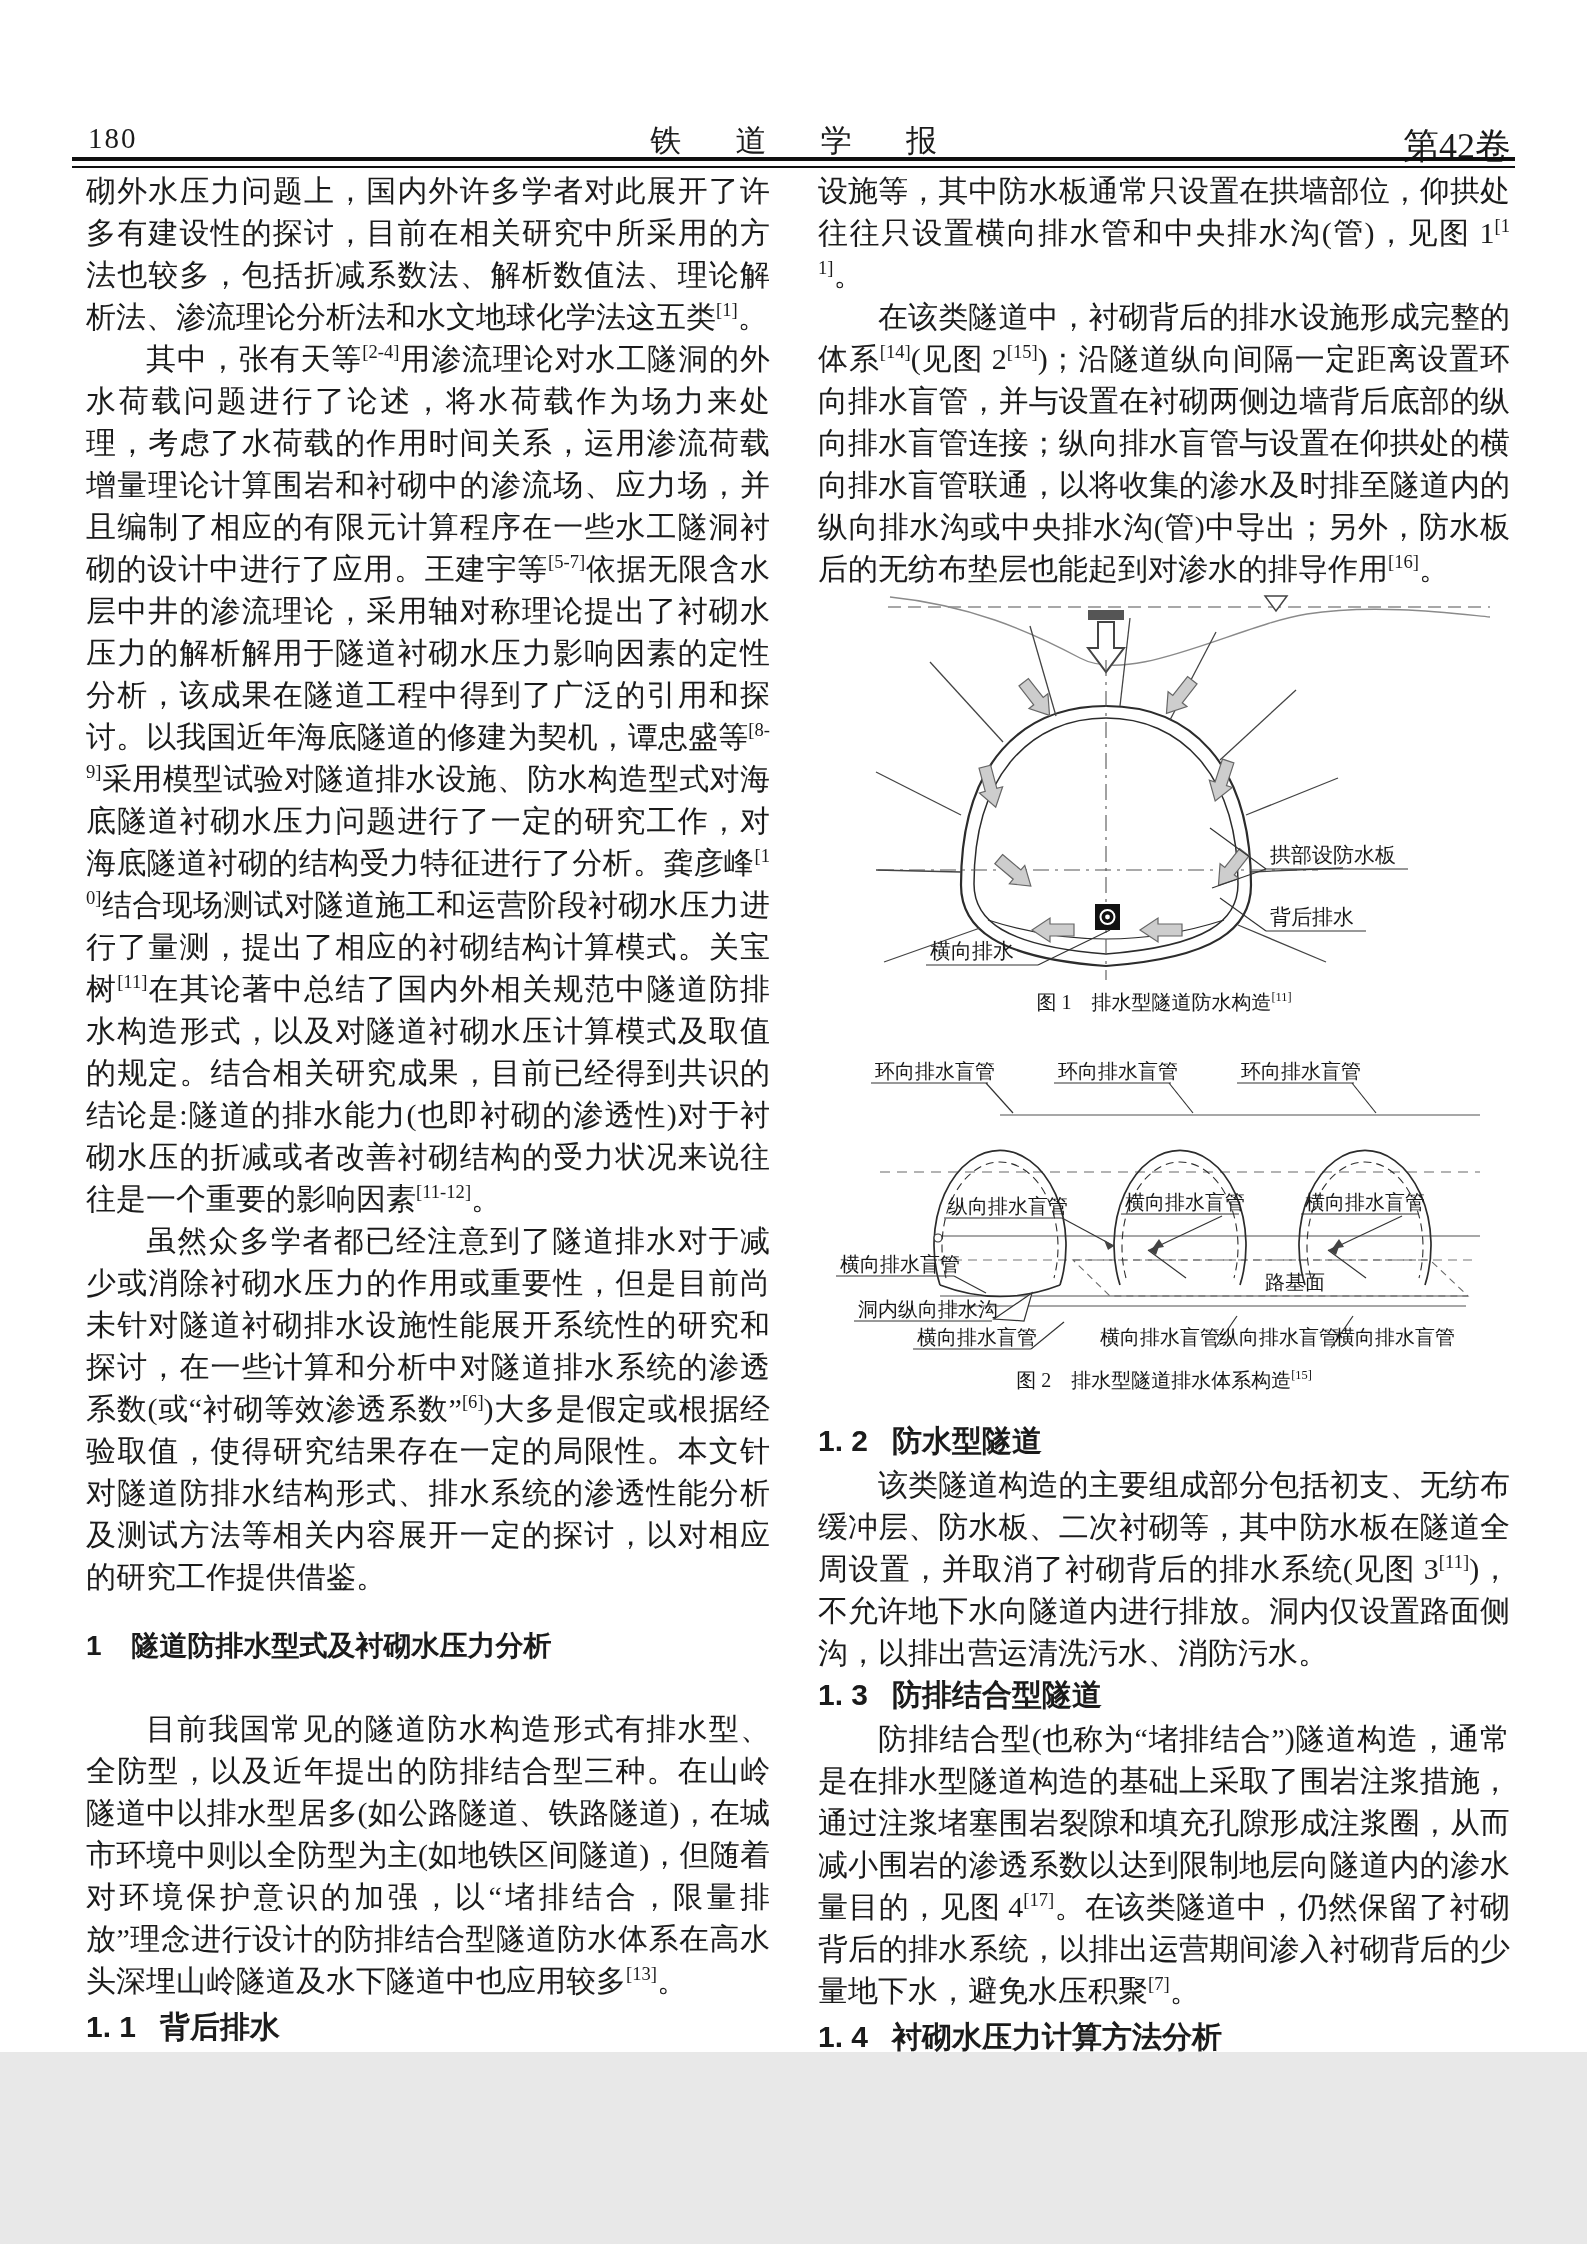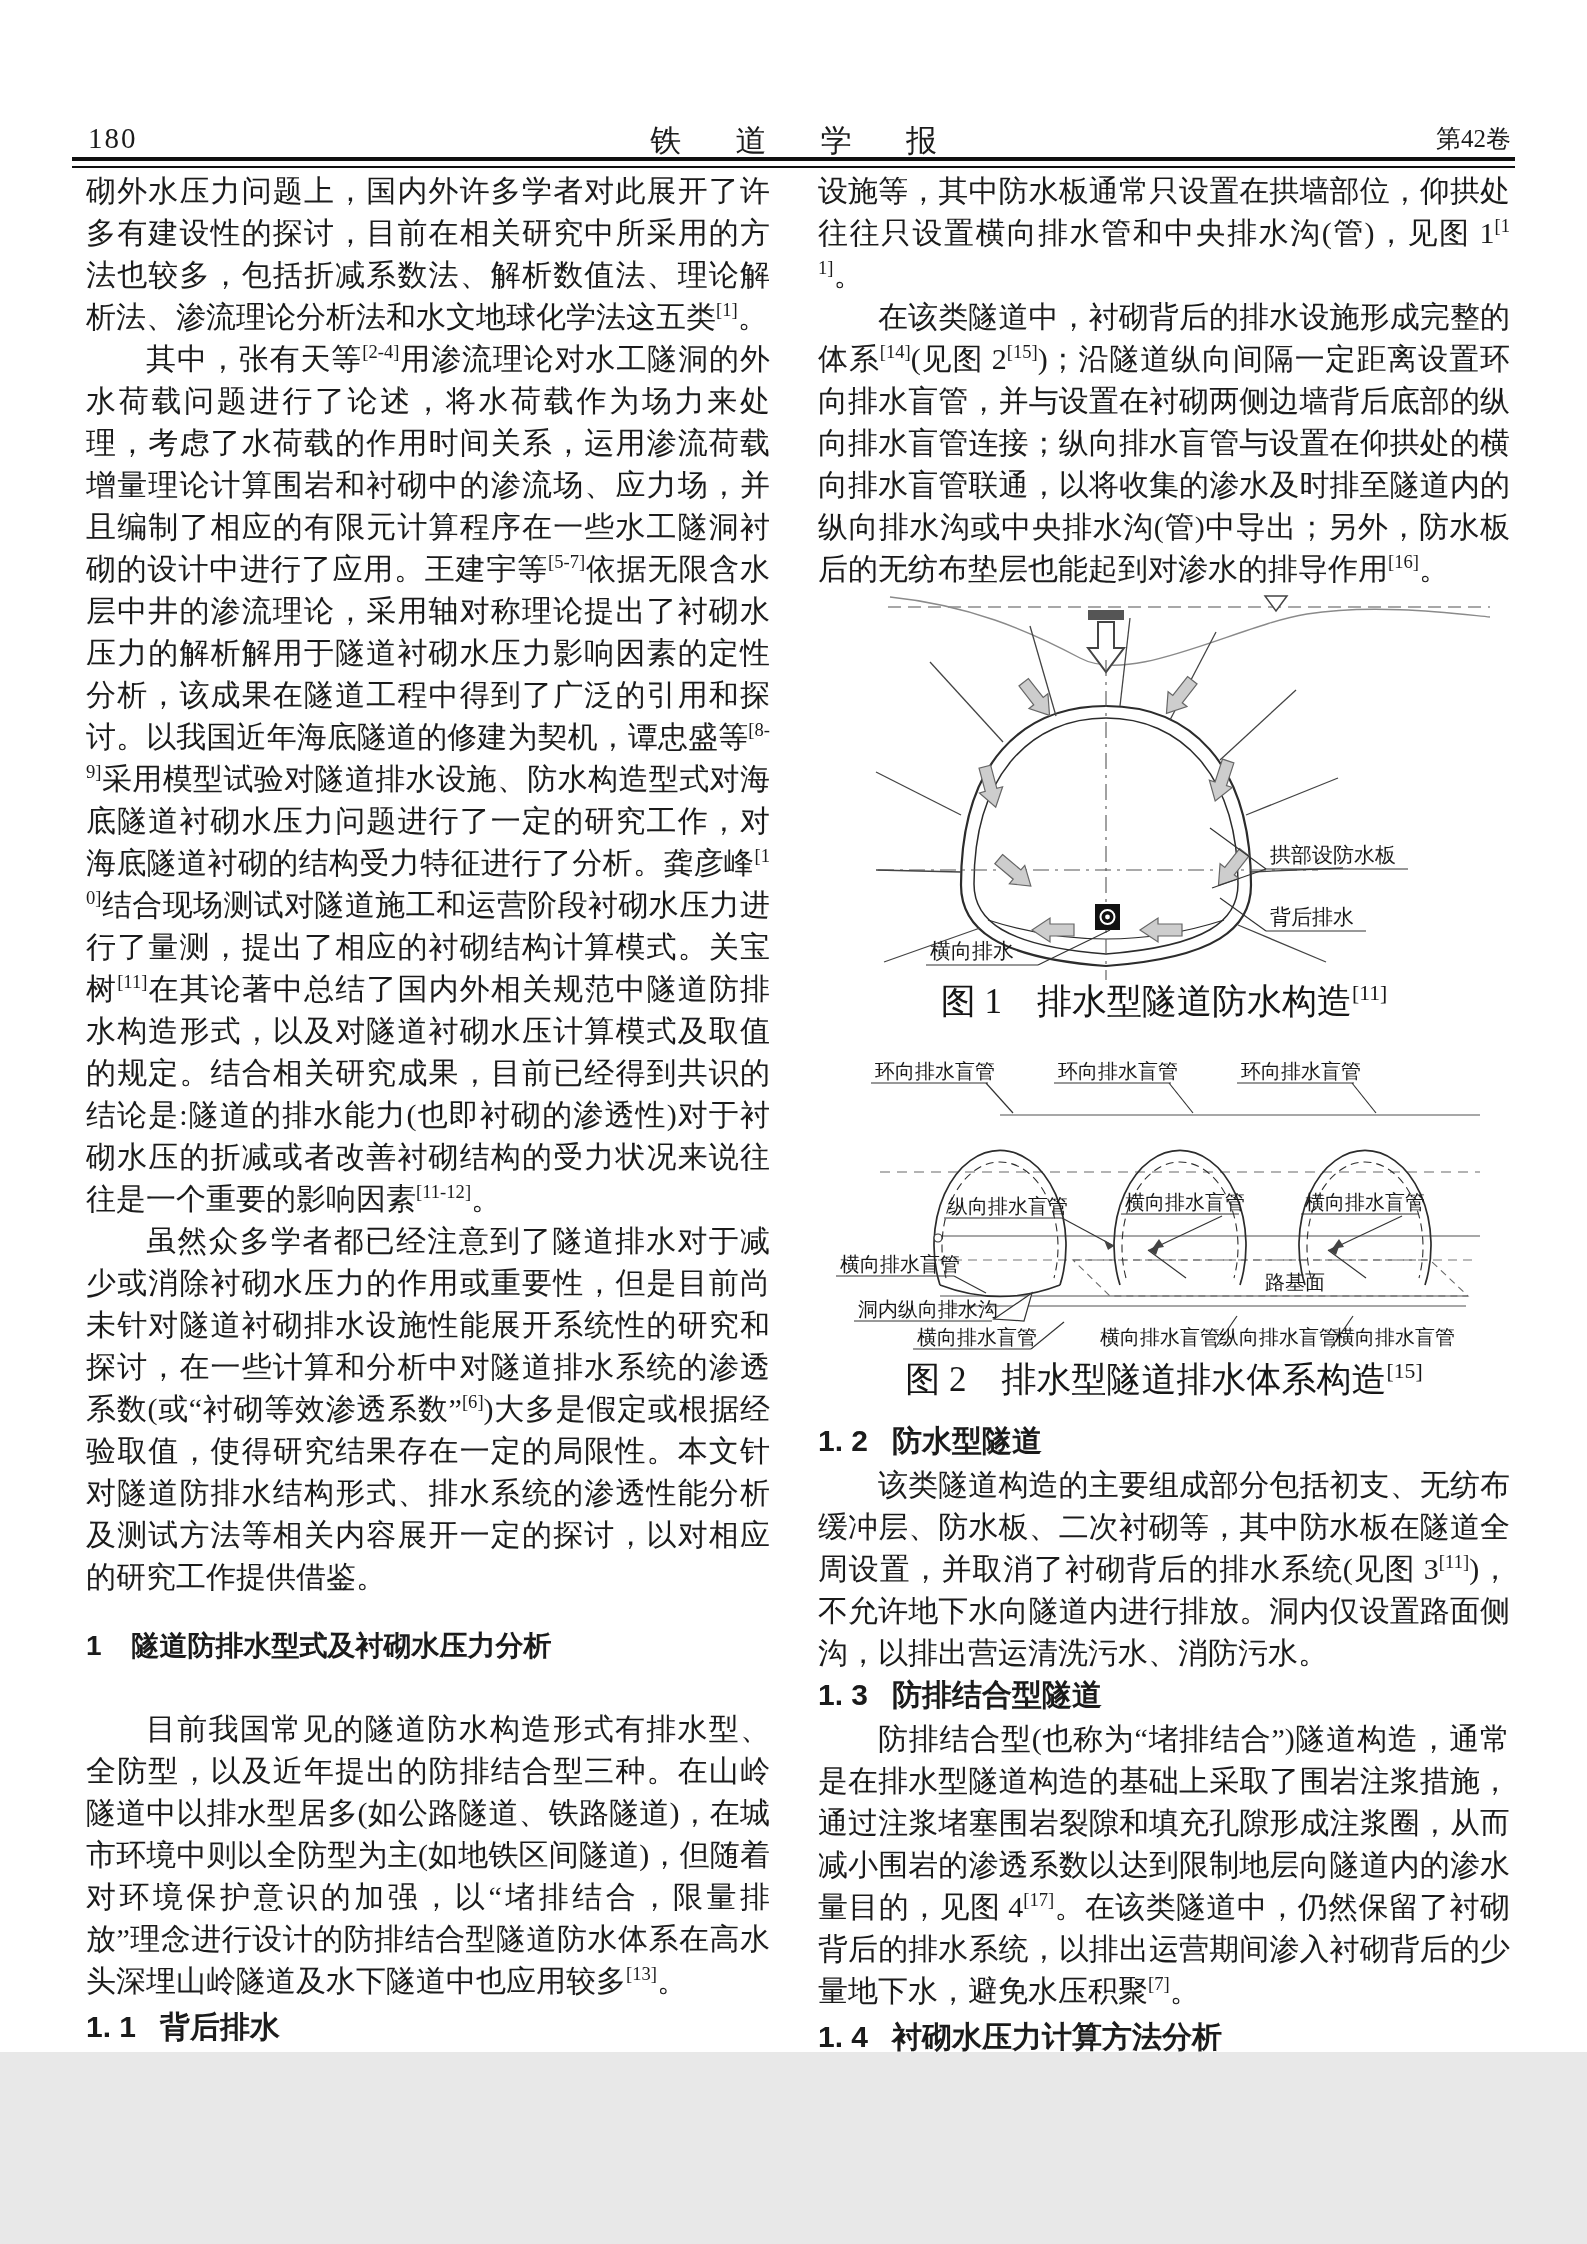--- a/index.html
+++ b/index.html
@@ -2,41 +2,41 @@
 <html><head>
 <meta charset="utf-8">
 <style>
   html,body{margin:0;padding:0;background:#e8e8e8;}
   .page{position:relative;width:1587px;height:2052px;background:#ffffff;margin:0 auto;
         font-family:"Liberation Serif","DejaVu Serif",serif;color:#1b1b1b;overflow:hidden;}
   
   .hdr-pagenum{position:absolute;left:88px;top:122px;font-size:29px;letter-spacing:2px;}
   .hdr-title{position:absolute;left:50%;top:120px;transform:translateX(-50%);
              font-size:31px;letter-spacing:1.75em;text-indent:1.75em;white-space:nowrap;}
-  .hdr-vol{position:absolute;right:76px;top:122px;font-size:25px;}
+  .hdr-vol{position:absolute;right:76px;top:122px;font-size:36px;}
   .hdr-rule{position:absolute;left:72px;top:157px;width:1443px;height:5px;
             border-top:4px solid #101010;border-bottom:2px solid #101010;}
   
   .col{position:absolute;top:170px;font-size:30px;line-height:42px;text-align:justify;}
   .col-left{left:86px;width:684px;}
   .col-right{left:818px;width:692px;}
   .para{margin:0;word-break:break-all;}
   .indent{text-indent:2em;}
   sup{font-size:0.62em;vertical-align:super;line-height:0;}
   .h1{margin:26px 0 40px 0;font-family:"Liberation Sans","DejaVu Sans",sans-serif;
       font-weight:bold;font-size:28px;line-height:44px;text-align:left;}
   .h1 .num{margin-right:30px;}
   .h2{margin:4px 0 2px 0;font-family:"Liberation Sans","DejaVu Sans",sans-serif;
       font-weight:bold;font-size:30px;line-height:42px;text-align:left;}
   .h2 .num{margin-right:24px;}
   
   .figure{margin:0;}
   .fig1{margin-top:0px;}
   .fig2{margin-top:30px;}
-  .figcap{text-align:center;font-size:35px;line-height:36px;margin-top:4px;color:#161616;}
+  .figcap{text-align:center;font-size:20px;line-height:36px;margin-top:4px;color:#161616;}
   svg{display:block;}
   svg text{font-family:"Liberation Serif","DejaVu Serif",serif;fill:#181818;}
   .flab{font-size:21px;}
   .flab2{font-size:20px;}
   .thin{stroke:#444;stroke-width:1.3;fill:none;}
   .gray{stroke:#8a8a8a;stroke-width:1.4;fill:none;}
   .shell{stroke:#2c2c2c;fill:none;}
   .leader{stroke:#333;stroke-width:1.2;fill:none;}
   .dashdot{stroke:#555;stroke-width:1.1;fill:none;stroke-dasharray:16 6 3 6;}
   

